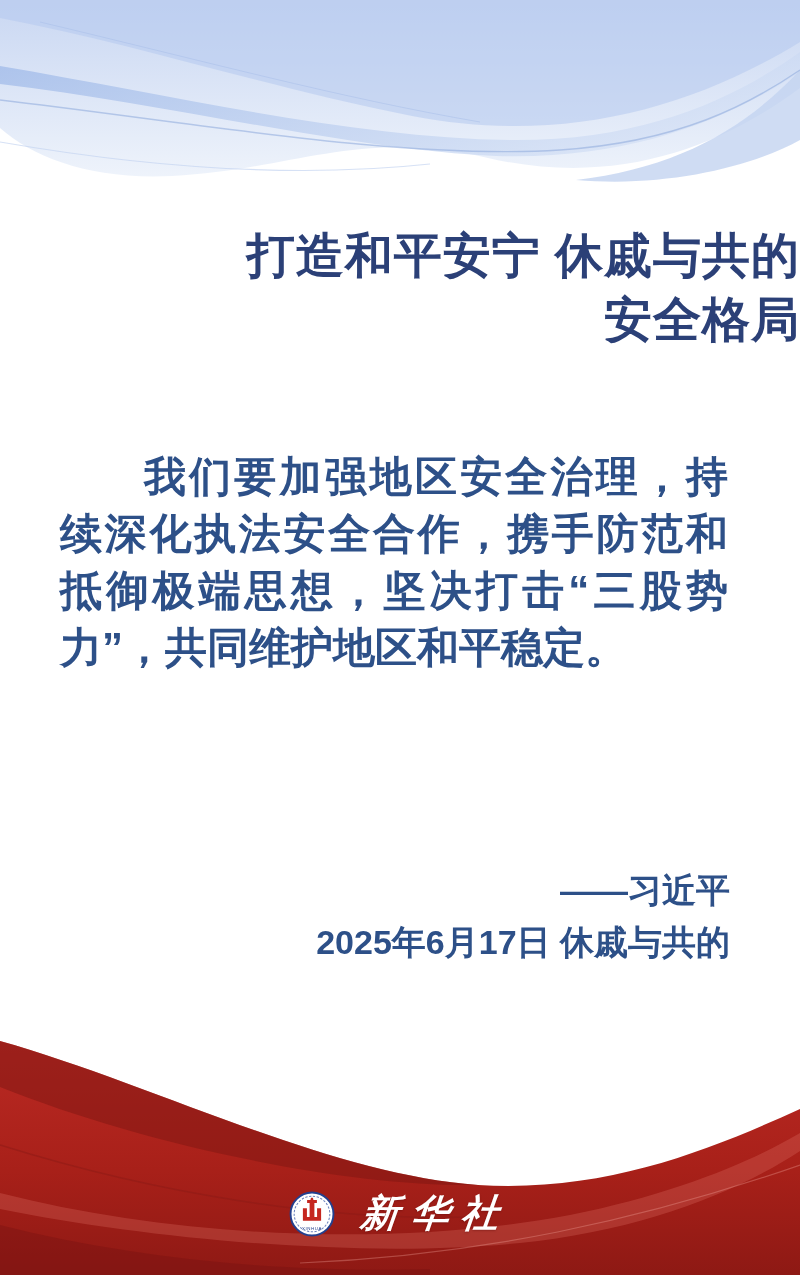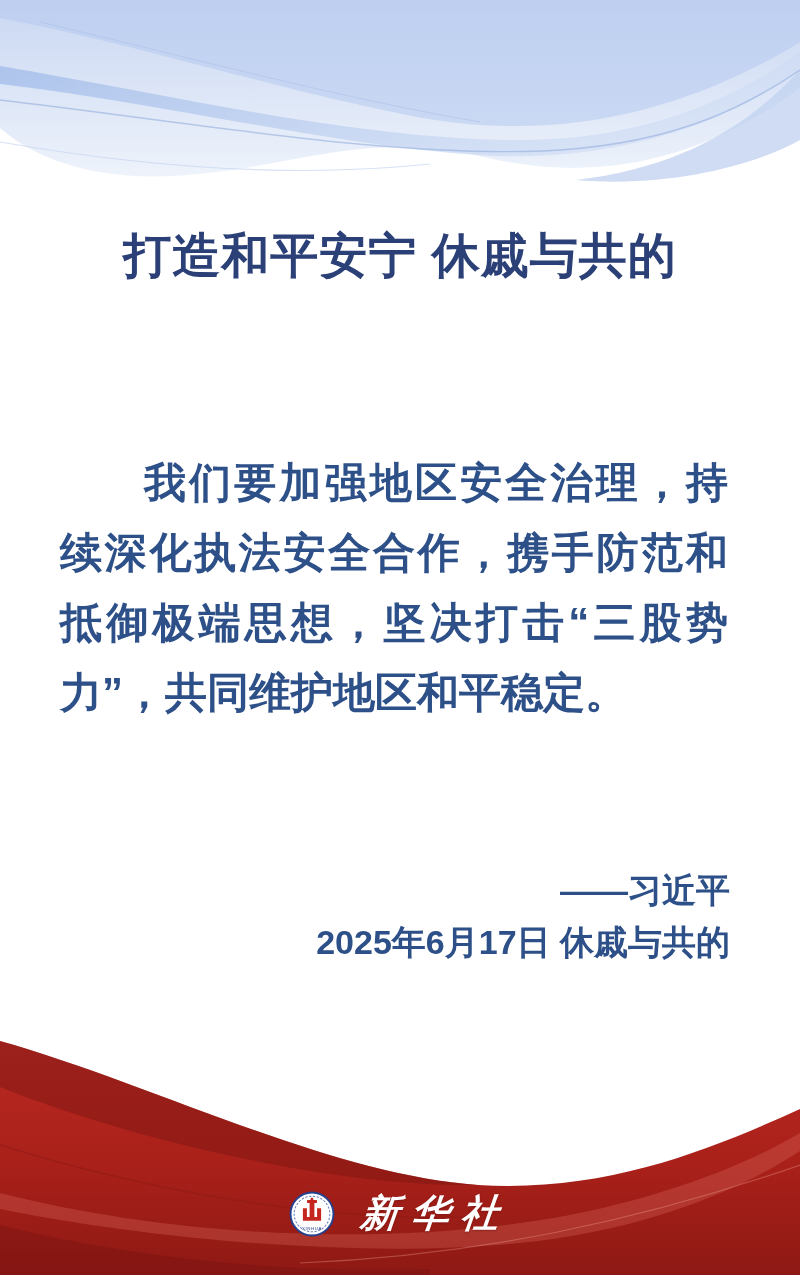--- a/index.html
+++ b/index.html
@@ -29,38 +29,38 @@
     pointer-events: none;
   }
   .top-wave svg, .bottom-wave svg { display: block; }
 
   
   .title-block {
     position: absolute;
     top: 224px;
     left: 0;
     width: 800px;
-    text-align: center;
+    text-align: right;
     color: #2b4077;
     font-weight: 700;
     font-size: 48px;
     line-height: 64px;
     letter-spacing: 1px;
   }
 
   
   .quote-block {
     position: absolute;
     top: 448px;
     left: 60px;
     width: 668px;
     color: #2d5088;
     font-weight: 700;
     font-size: 42px;
-    line-height: 70px;
+    line-height: 57px;
     text-align: justify;
     text-justify: inter-ideograph;
   }
   .quote-block p { text-indent: 2em; }
 
   
   .attribution-block {
     position: absolute;
     top: 864px;
     right: 70px;
@@ -117,20 +117,21 @@
       <path d="M0 66 C176 96 352 138 512 140 C648 141 738 96 800 52 L800 72 C724 122 628 160 496 156 C352 150 170 104 0 84 Z" fill="url(#gBlue2)" opacity="0.75"></path>
       <path d="M800 70 C744 130 676 168 576 180 C668 188 754 166 800 140 Z" fill="#c3d3f0" opacity="0.8"></path>
       <path d="M0 100 C190 122 400 160 560 150 C680 142 750 104 800 70" stroke="#93aede" stroke-width="1.4" fill="none" opacity="0.6"></path>
       <path d="M40 22 C200 60 340 98 480 122" stroke="#aac0ea" stroke-width="1" fill="none" opacity="0.55"></path>
       <path d="M0 142 C150 168 300 178 430 164" stroke="#c5d4f1" stroke-width="1.2" fill="none" opacity="0.7"></path>
     </svg>
   </div>
 
   <div class="title-block">
     <div>打造和平安宁 休戚与共的</div>
+    <div>安全格局</div>
   </div>
 
   <div class="quote-block">
     <p>我们要加强地区安全治理，持续深化执法安全合作，携手防范和抵御极端思想，坚决打击“三股势力”，共同维护地区和平稳定。</p>
   </div>
 
   <div class="attribution-block">
     <div>——习近平</div>
     <div>2025年6月17日 休戚与共的</div>
   </div>

